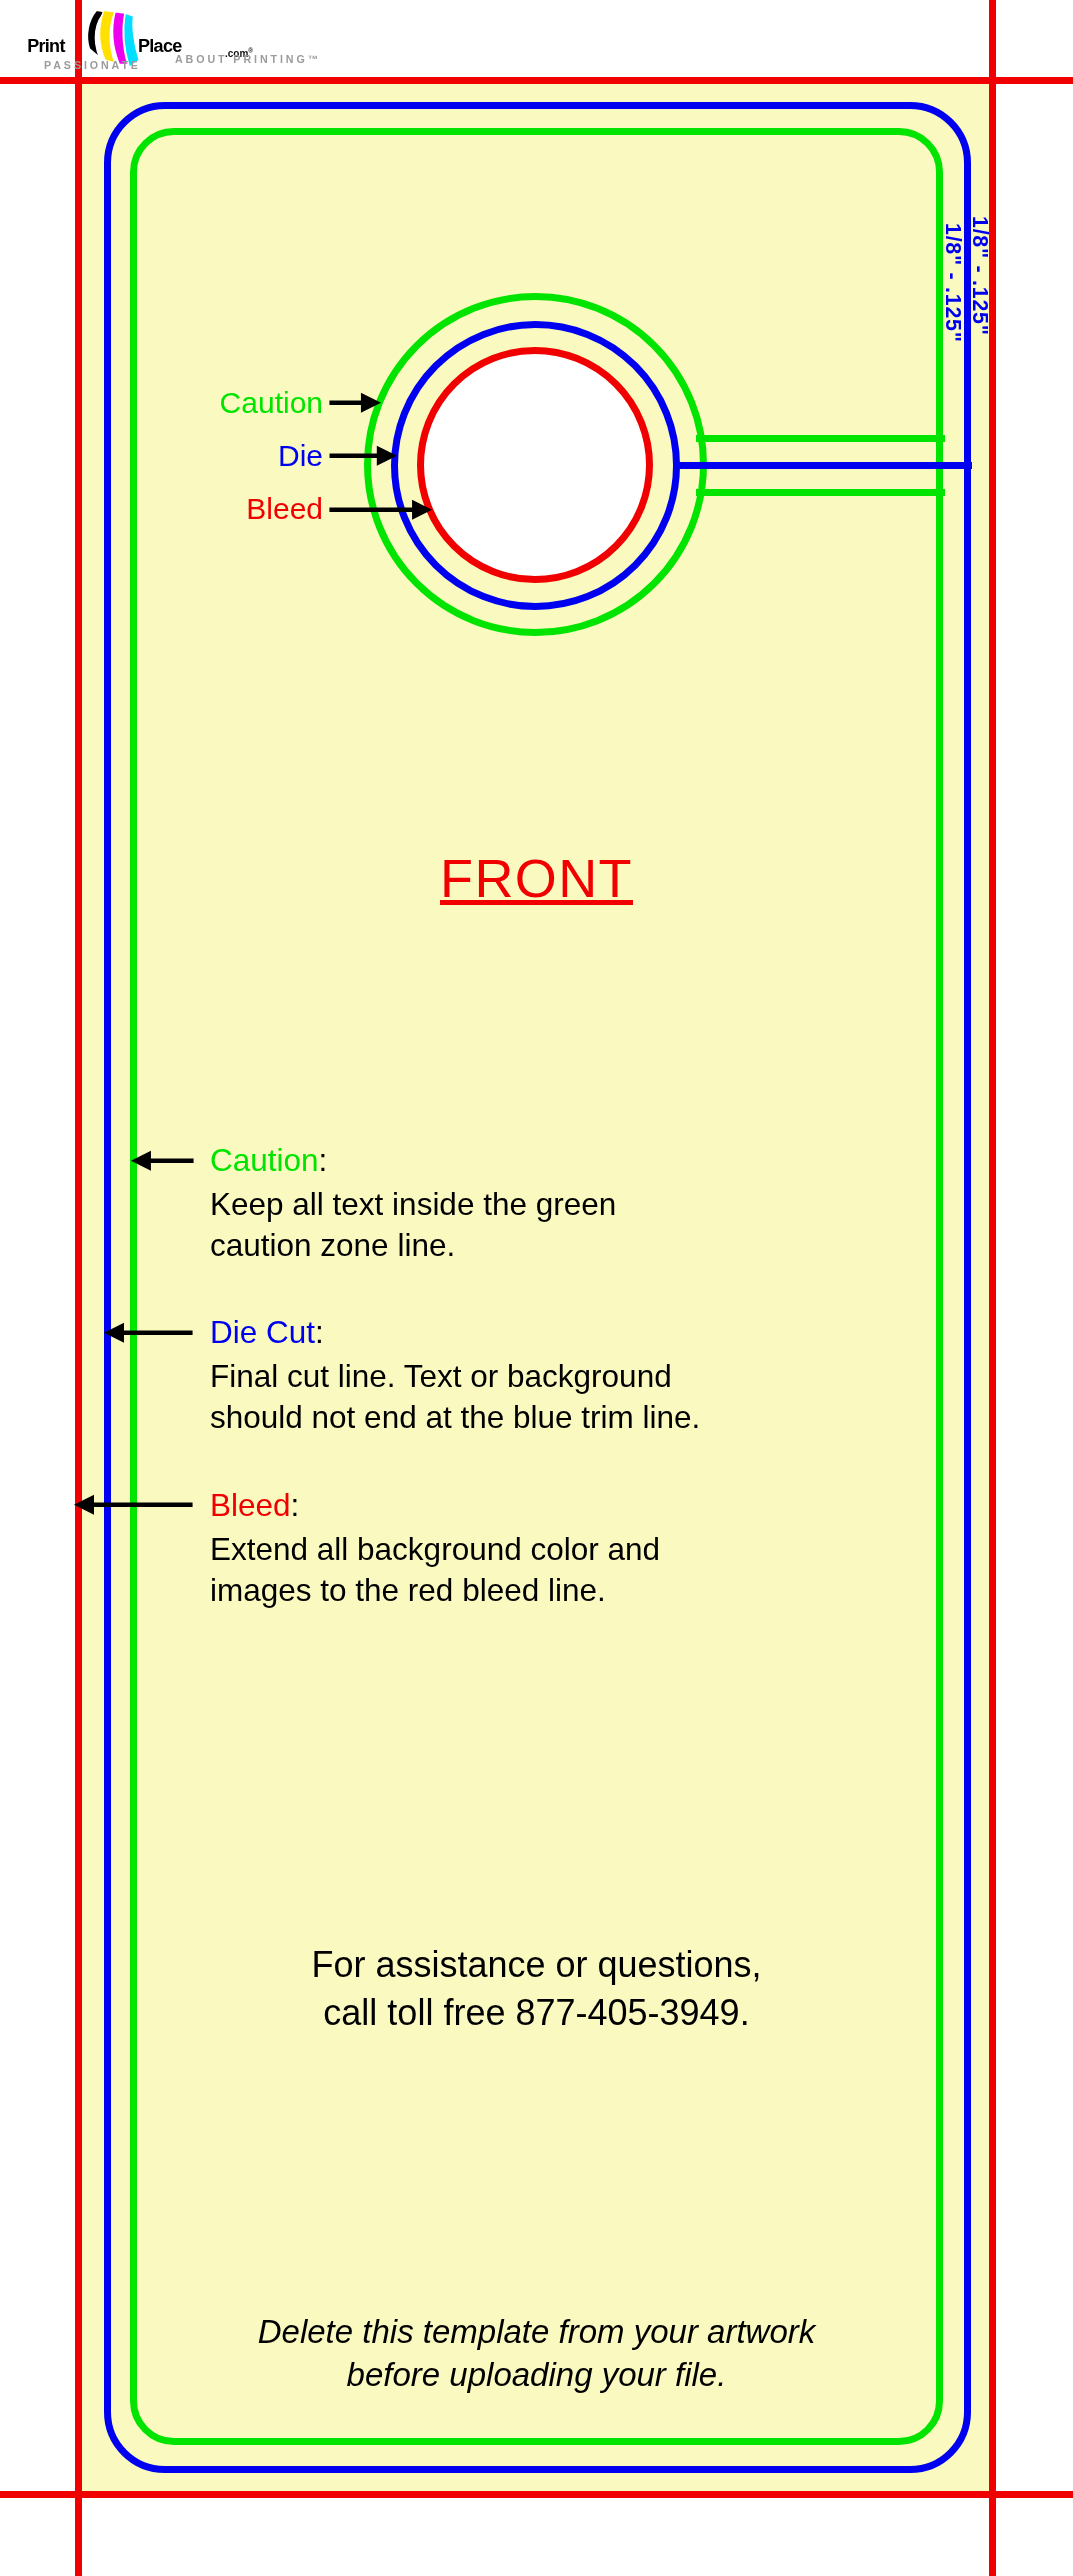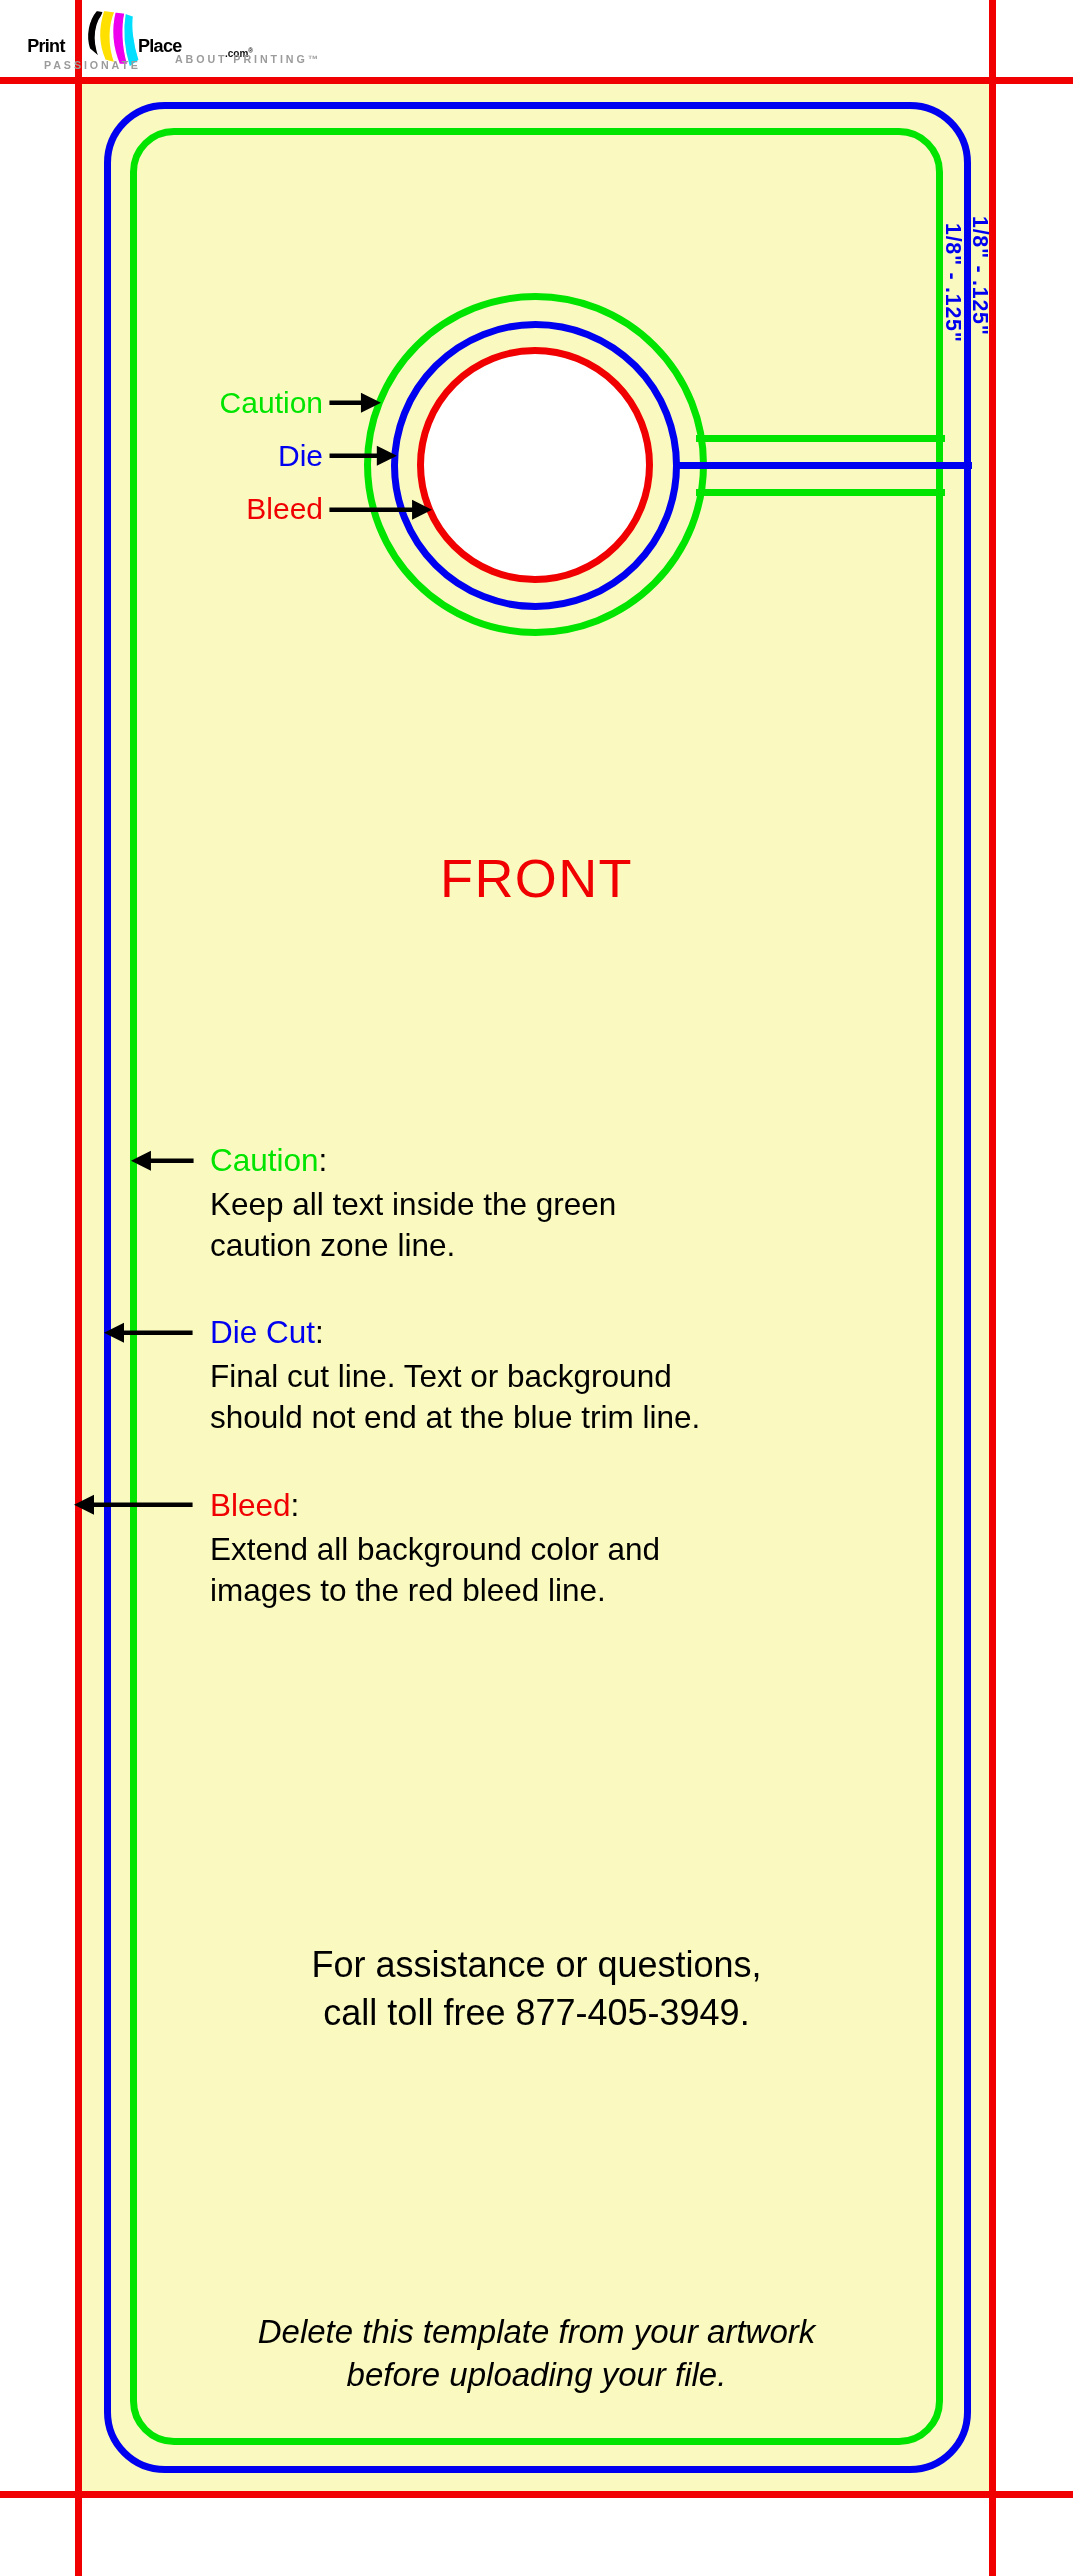--- a/index.html
+++ b/index.html
@@ -81,21 +81,21 @@
   <svg class="abs" style="left:328px;top:445px;" width="69" height="21.5" viewBox="0 0 96 30">
     <line x1="2" y1="15" x2="70" y2="15" stroke="#000" stroke-width="6"></line>
       <polygon points="68,1 96,15 68,29" fill="#000"></polygon>
   </svg>
   <div class="abs knob-label red-t" style="top:492px;">Bleed</div>
   <svg class="abs" style="left:328px;top:499px;" width="104" height="21.5" viewBox="0 0 146 30">
     <line x1="2" y1="15" x2="120" y2="15" stroke="#000" stroke-width="6"></line>
       <polygon points="118,1 146,15 118,29" fill="#000"></polygon>
   </svg>
 
-  <div class="abs front" style="top:847px;">FRONT</div>
+  <div class="abs front" style="top:847px;text-decoration:underline;">FRONT</div>
 
   <svg class="abs" style="left:131px;top:1150px;" width="64" height="21.5" viewBox="0 0 90 30">
     <polygon points="28,1 0,15 28,29" fill="#000"></polygon>
       <line x1="24" y1="15" x2="88" y2="15" stroke="#000" stroke-width="6"></line>
   </svg>
   <div class="abs sec-line" style="top:1142px;"><span class="green-t">Caution</span><span>:</span></div>
   <div class="abs sec-line" style="top:1186px;">Keep all text inside the green</div>
   <div class="abs sec-line" style="top:1227px;">caution zone line.</div>
 
   <svg class="abs" style="left:104px;top:1322px;" width="90" height="21.5" viewBox="0 0 126 30">

